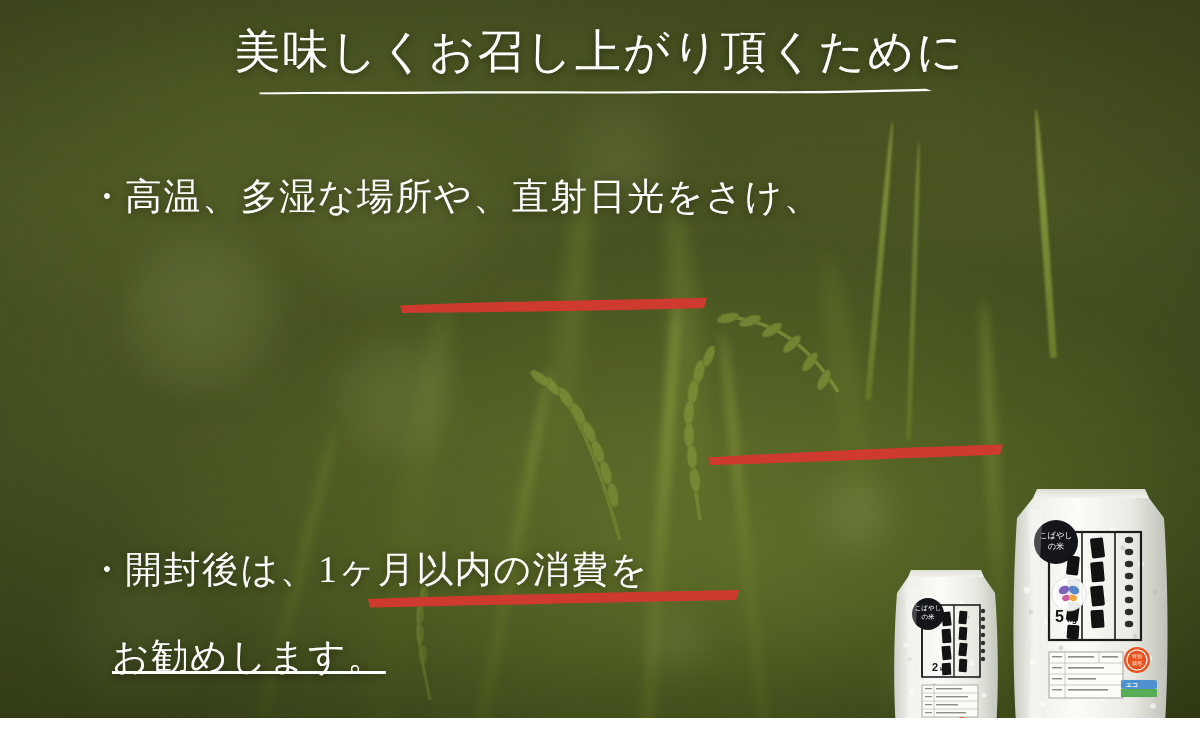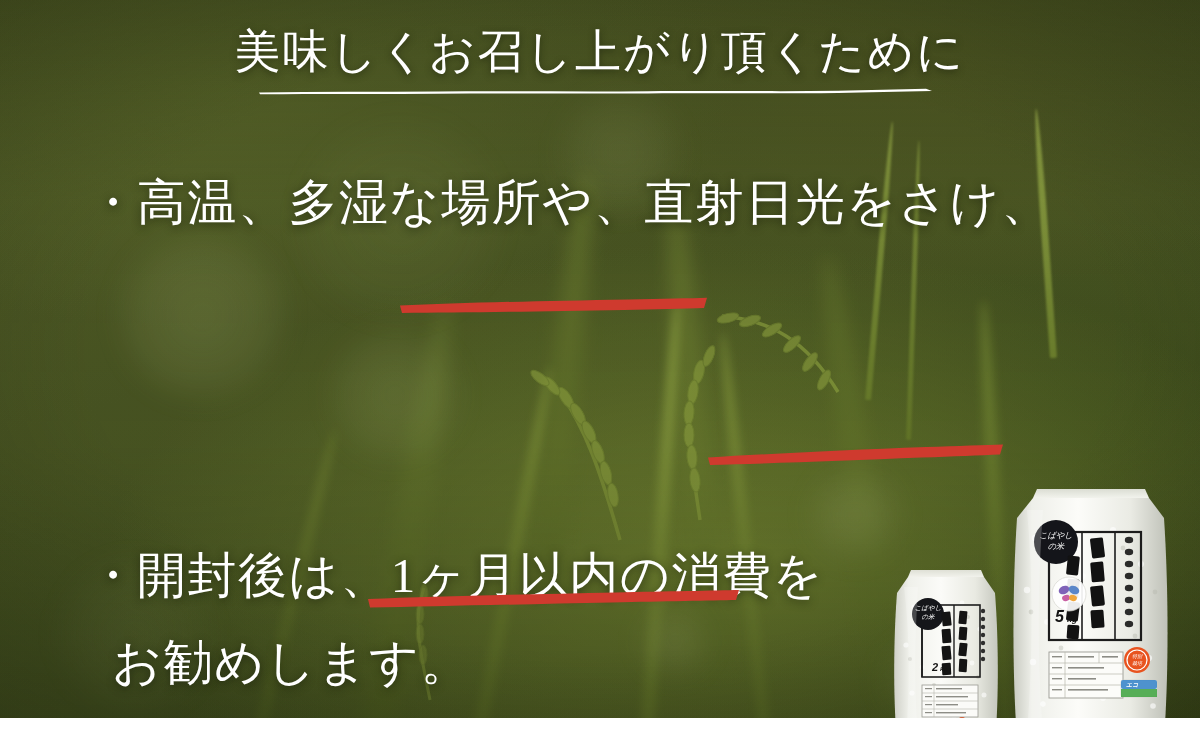--- a/index.html
+++ b/index.html
@@ -87,38 +87,37 @@
     top: 88px;
     width: 676px;
     height: 7px;
     pointer-events: none;
   }
 
   
   .line {
     position: absolute;
     color: #ffffff;
-    font-size: 49px;
+    font-size: 37px;
     line-height: 1;
     letter-spacing: 1.5px;
     white-space: nowrap;
     text-shadow: 0 2px 8px rgba(16,22,6,0.6);
   }
   .bullet-dot { letter-spacing: 0; }
 
   
   .redline {
     position: absolute;
     pointer-events: none;
   }
 
   
   .bag {
     position: absolute;
-    font-style: italic;
   }
 </style>
 </head>
 <body>
 
 <div id="stage">
 
   <div class="bg-base"></div>
 
   <div class="blade softer" style="left:530px; top:170px; width:26px; height:420px; background:linear-gradient(180deg,#7d9036 0%, #5b6c26 100%); transform:rotate(6deg); opacity:.55;"></div>
@@ -209,21 +208,21 @@
     <path d="M2 13.5 C 60 10.8, 140 9.0, 230 7.4 C 265 6.8, 292 6.3, 309 5.8 L 306 16.0 C 286 16.6, 258 17.2, 226 17.9 C 140 19.6, 62 20.4, 4 21.0 Z" fill="#cf3a2e"></path>
   </svg>
 
   <svg class="redline" style="left:706px; top:438px;" width="300" height="28" viewBox="0 0 300 28">
     <path d="M2 19.5 C 60 16.0, 140 12.0, 220 9.0 C 252 7.8, 280 7.0, 297 6.4 L 294 16.4 C 274 17.2, 248 18.2, 216 19.6 C 138 22.8, 60 25.6, 4 27.0 Z" fill="#cf3a2e"></path>
   </svg>
 
   <div class="line" style="left:88px; top:551px;">
     <span class="bullet-dot">・</span><span>開封後は、1ヶ月以内の消費を</span>
   </div>
-  <div class="line" style="left:112px; top:638px;">
+  <div class="line" style="left:112px; top:638px;text-decoration:underline;">
     <span>お勧めします。</span>
   </div>
   <svg class="redline" style="left:366px; top:583px;" width="376" height="26" viewBox="0 0 376 26">
     <path d="M2 16.0 C 70 13.6, 160 11.2, 250 9.4 C 300 8.4, 350 7.6, 373 7.0 L 370 17.0 C 346 17.5, 298 18.4, 246 19.4 C 158 21.2, 68 23.4, 4 24.6 Z" fill="#cf3a2e"></path>
   </svg>
 
   <div class="bag" style="left:884px; top:567px; width:125px; height:179px;">
     <svg width="125" height="179" viewBox="0 0 125 179">
       <defs>
         <linearGradient id="bagGrad2" x1="0" y1="0" x2="1" y2="0">

